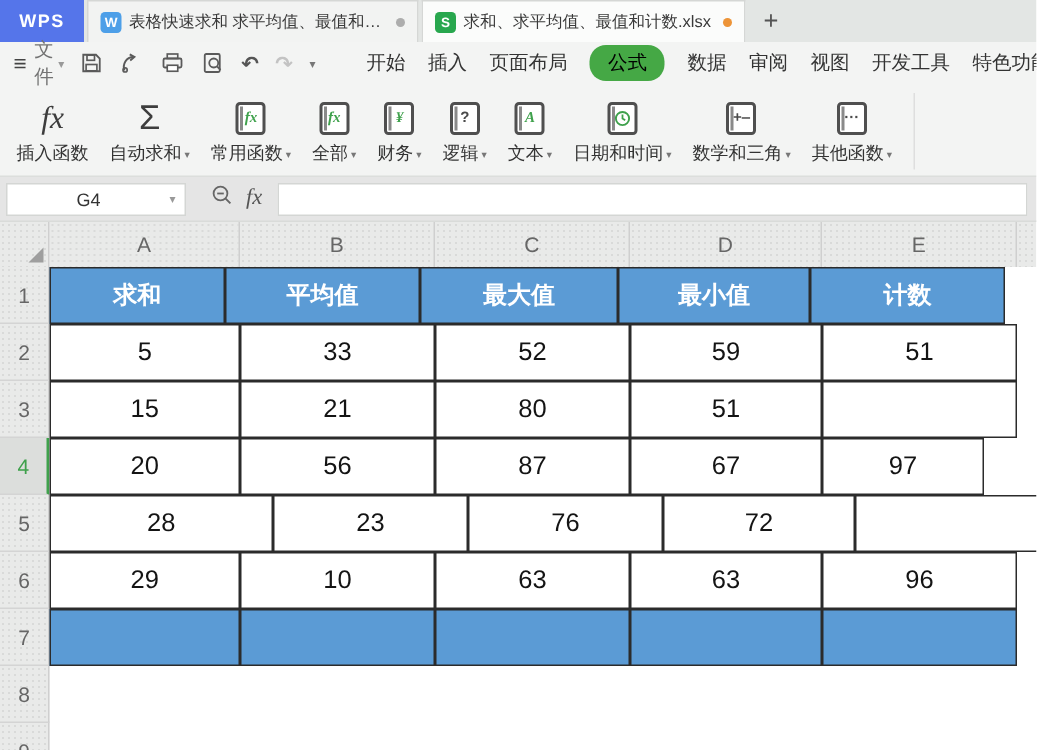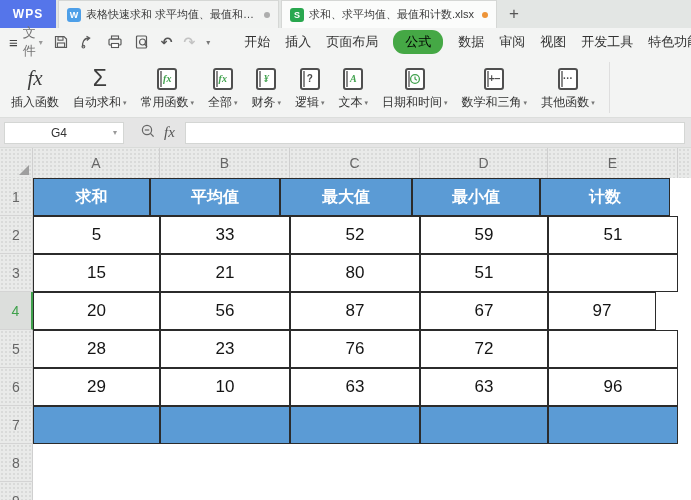--- a/index.html
+++ b/index.html
@@ -343,21 +343,21 @@
           <div class="tcell" style="width: 130px;"></div>
         </div>
         <div class="trow data">
           <div class="tcell" style="width: 127px;">20</div>
           <div class="tcell" style="width: 130px;">56</div>
           <div class="tcell" style="width: 130px;">87</div>
           <div class="tcell" style="width: 128px;">67</div>
           <div class="tcell" style="width: 108px;">97</div>
         </div>
         <div class="trow data">
-          <div class="tcell" style="width: 127px;">28</div>
+          <div class="tcell" style="width: 149px;">28</div>
           <div class="tcell" style="width: 130px;">23</div>
           <div class="tcell" style="width: 130px;">76</div>
           <div class="tcell" style="width: 128px;">72</div>
           <div class="tcell" style="width: 130px;"></div>
         </div>
         <div class="trow data">
           <div class="tcell" style="width: 127px;">29</div>
           <div class="tcell" style="width: 130px;">10</div>
           <div class="tcell" style="width: 130px;">63</div>
           <div class="tcell" style="width: 128px;">63</div>

